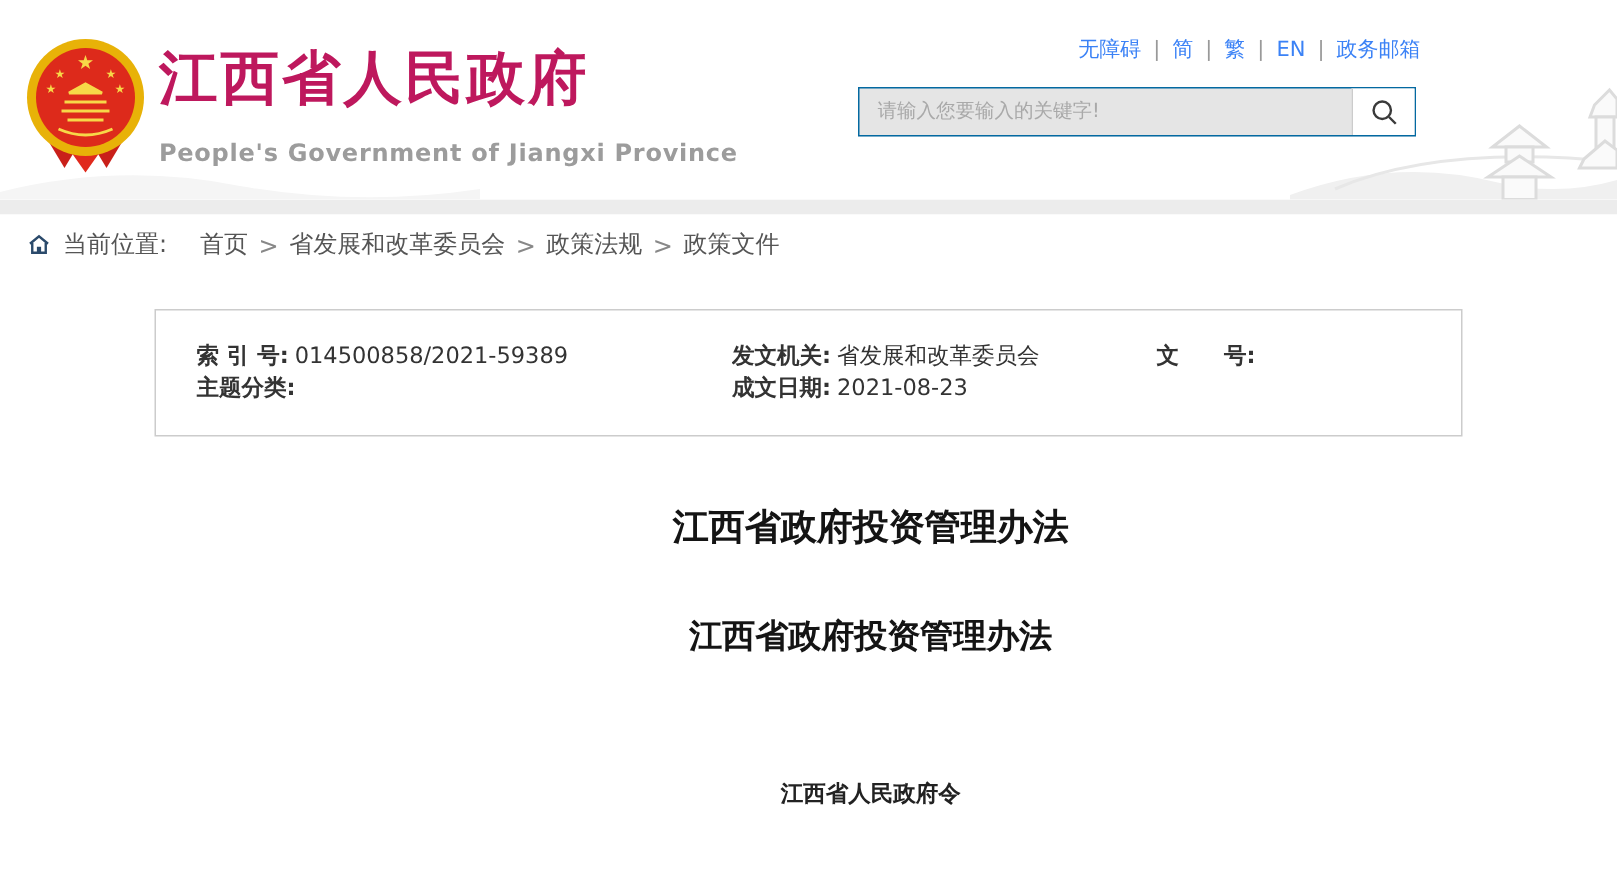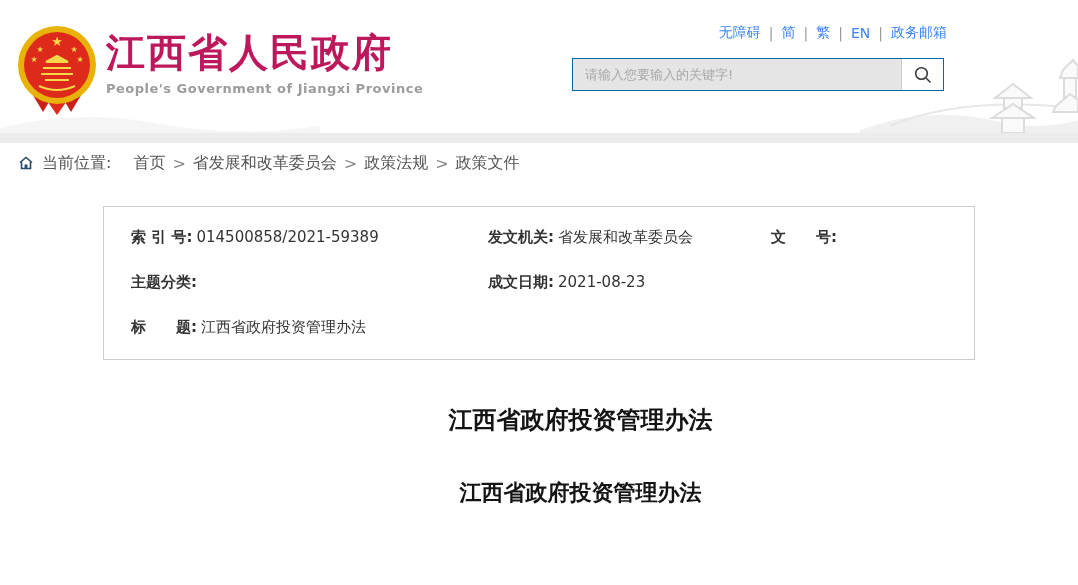--- a/index.html
+++ b/index.html
@@ -6,21 +6,21 @@
   html, body { background: #fff; }
   body { font-family: "DejaVu Sans", "Liberation Sans", sans-serif; color: #333; }
   .page { position: relative; width: 1078px; height: 585px; background: #fff; overflow: hidden; }
 
   
   .header { position: relative; width: 100%; height: 133px; background: #fff; overflow: hidden; }
   .header-art { position: absolute; top: 0; left: 0; width: 1078px; height: 133px; pointer-events: none; }
   .emblem { position: absolute; left: 17px; top: 24px; width: 80px; height: 92px; }
   .brand { position: absolute; left: 106px; top: 32px; }
   .brand-title { font-size: 39px; font-weight: bold; color: #be185d; letter-spacing: 2px; line-height: 1.1; }
-  .brand-sub { margin-top: 6px; font-size: 13px; font-weight: bold; color: #9c9c9c; letter-spacing: 0.5px; }
+  .brand-sub { margin-top: 17px; font-size: 16px; font-weight: bold; color: #9c9c9c; letter-spacing: 0.5px; }
 
   .top-links { position: absolute; top: 24px; right: 131px; font-size: 14px; color: #333; display: flex; align-items: center; gap: 8px; }
   .top-links .lnk { cursor: pointer; color: #3b82f6; }
   .top-links .sep { color: #999; }
 
   .search-bar { position: absolute; left: 572px; top: 58px; width: 372px; height: 33px; display: flex; border: 1px solid #0369a1; background: #e5e5e5; }
   .search-input { flex: 1; border: none; outline: none; padding: 0 12px; font-size: 13px; color: #333; font-family: inherit; background: transparent; }
   .search-input::placeholder { color: #a9a9a9; }
   .search-btn { width: 42px; border: none; border-left: 1px solid #ccc; background: #fff; display: flex; align-items: center; justify-content: center; cursor: pointer; }
 
@@ -29,21 +29,21 @@
 
   
   .breadcrumb { display: flex; align-items: center; height: 40px; padding-left: 18px; font-size: 16px; color: #555; background: #fff; }
   .breadcrumb .home-ic { margin-right: 8px; display: inline-flex; }
   .breadcrumb .cur-label { margin-right: 22px; color: #555; }
   .breadcrumb .bc-item { color: #555; cursor: pointer; }
   .breadcrumb .bc-sep { margin: 0 7px; color: #888; }
 
   
   .meta-box { width: 872px; margin: 23px 0 0 103px; border: 1px solid #ccc; background: #fff; padding: 20px 10px 22px 27px; }
-  .meta-grid { display: grid; grid-template-columns: 357px 283px 1fr; row-gap: 25px; font-size: 15px; line-height: 20px; }
+  .meta-grid { display: grid; grid-template-columns: 357px 283px 1fr; row-gap: 1px; font-size: 15px; line-height: 20px; }
   .meta-cell { white-space: nowrap; overflow: hidden; }
   .meta-cell .lbl { font-weight: bold; color: #333; }
   .meta-cell .val { color: #333; margin-left: 4px; }
   .meta-cell.full { grid-column: 1 / -1; }
 
   
   .doc-area { width: 955px; margin-left: 103px; text-align: center; }
   .doc-title-1 { margin-top: 44px; font-size: 24px; font-weight: bold; color: #141414; }
   .doc-title-2 { margin-top: 42px; font-size: 22px; font-weight: bold; color: #141414; }
   .decree-title { margin-top: 81px; font-size: 15px; font-weight: bold; color: #222; }
@@ -151,23 +151,20 @@
         <span class="lbl">文　　号:</span><span class="val"></span>
       </div>
 
       <div class="meta-cell">
         <span class="lbl">主题分类:</span><span class="val"></span>
       </div>
       <div class="meta-cell">
         <span class="lbl">成文日期:</span><span class="val">2021-08-23</span>
       </div>
 
-      <div class="meta-cell full">
-        <span class="lbl">标　　题:</span><span class="val">江西省政府投资管理办法</span>
-      </div>
     </div>
   </div>
 
   <div class="doc-area">
     <div class="doc-title-1">江西省政府投资管理办法</div>
     <div class="doc-title-2">江西省政府投资管理办法</div>
     <div class="decree-title">江西省人民政府令</div>
 
   </div>
 

